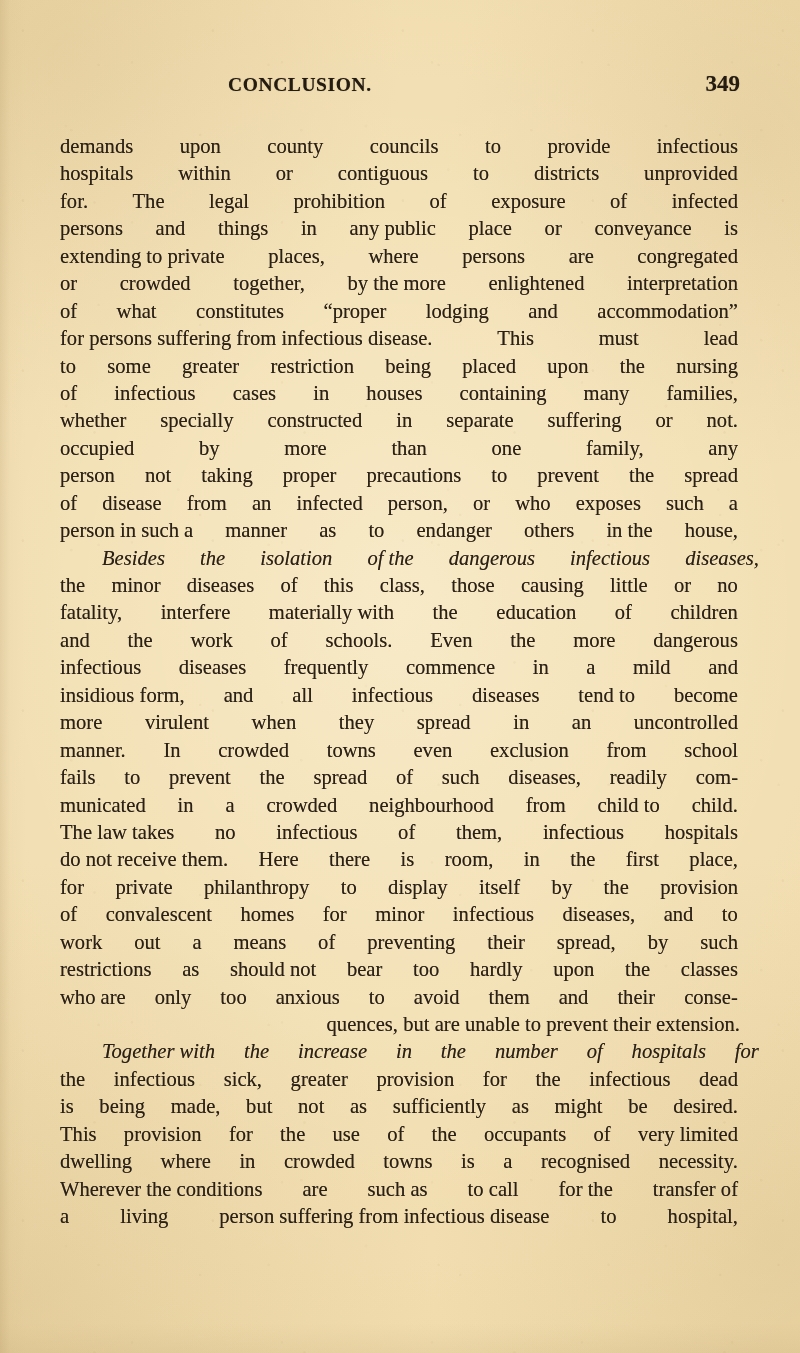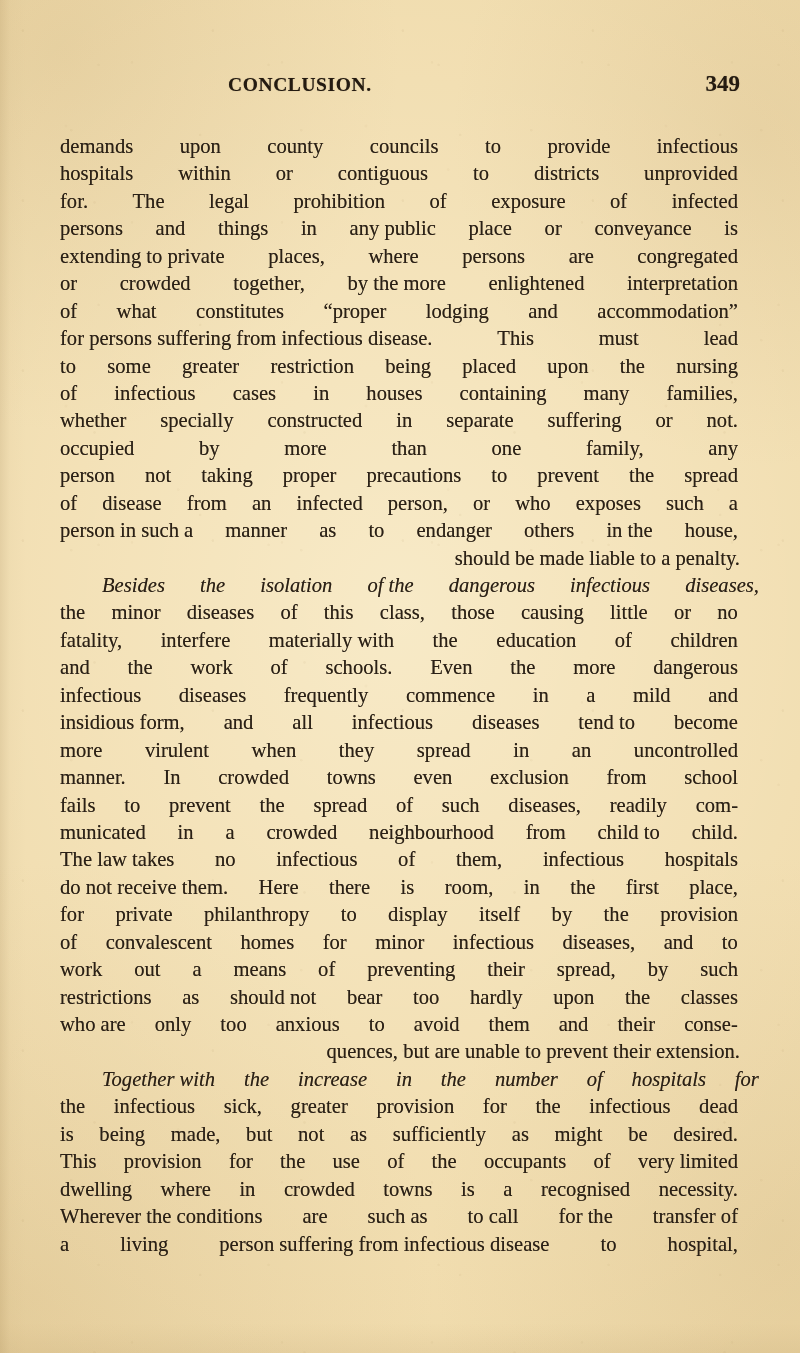--- a/index.html
+++ b/index.html
@@ -289,21 +289,20 @@
           <div class="line j">
             <span>person in such a</span>
             <span>manner</span>
             <span>as</span>
             <span>to</span>
             <span>endanger</span>
             <span>others</span>
             <span>in the</span>
             <span>house,</span>
           </div>
-          <div class="line last">should be made liable to a penalty.</div>
         </div>
         <div class="para">
           <div class="line j indent">
             <span>Besides</span>
             <span>the</span>
             <span>isolation</span>
             <span>of the</span>
             <span>dangerous</span>
             <span>infectious</span>
             <span>diseases,</span>

